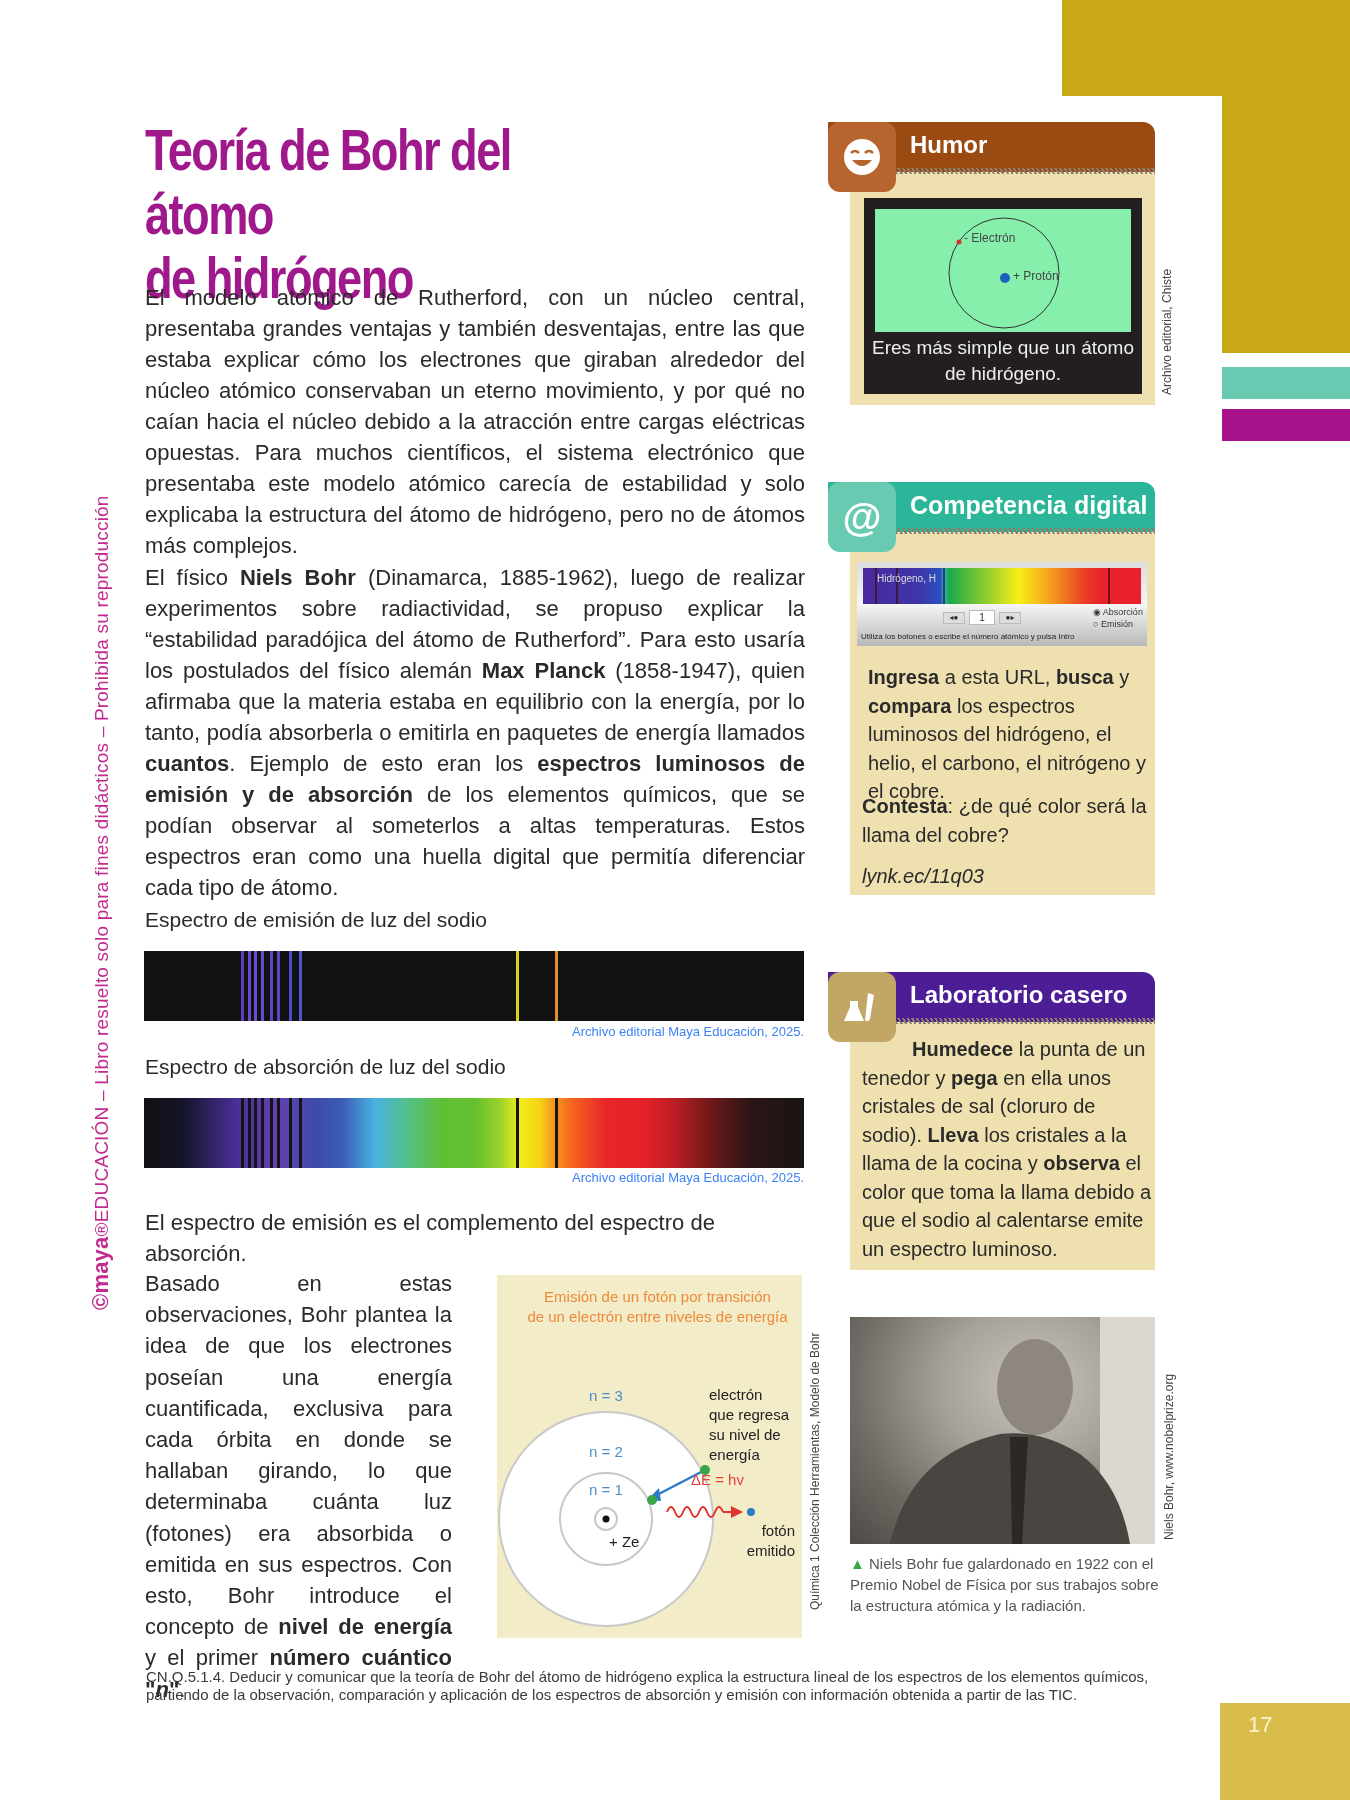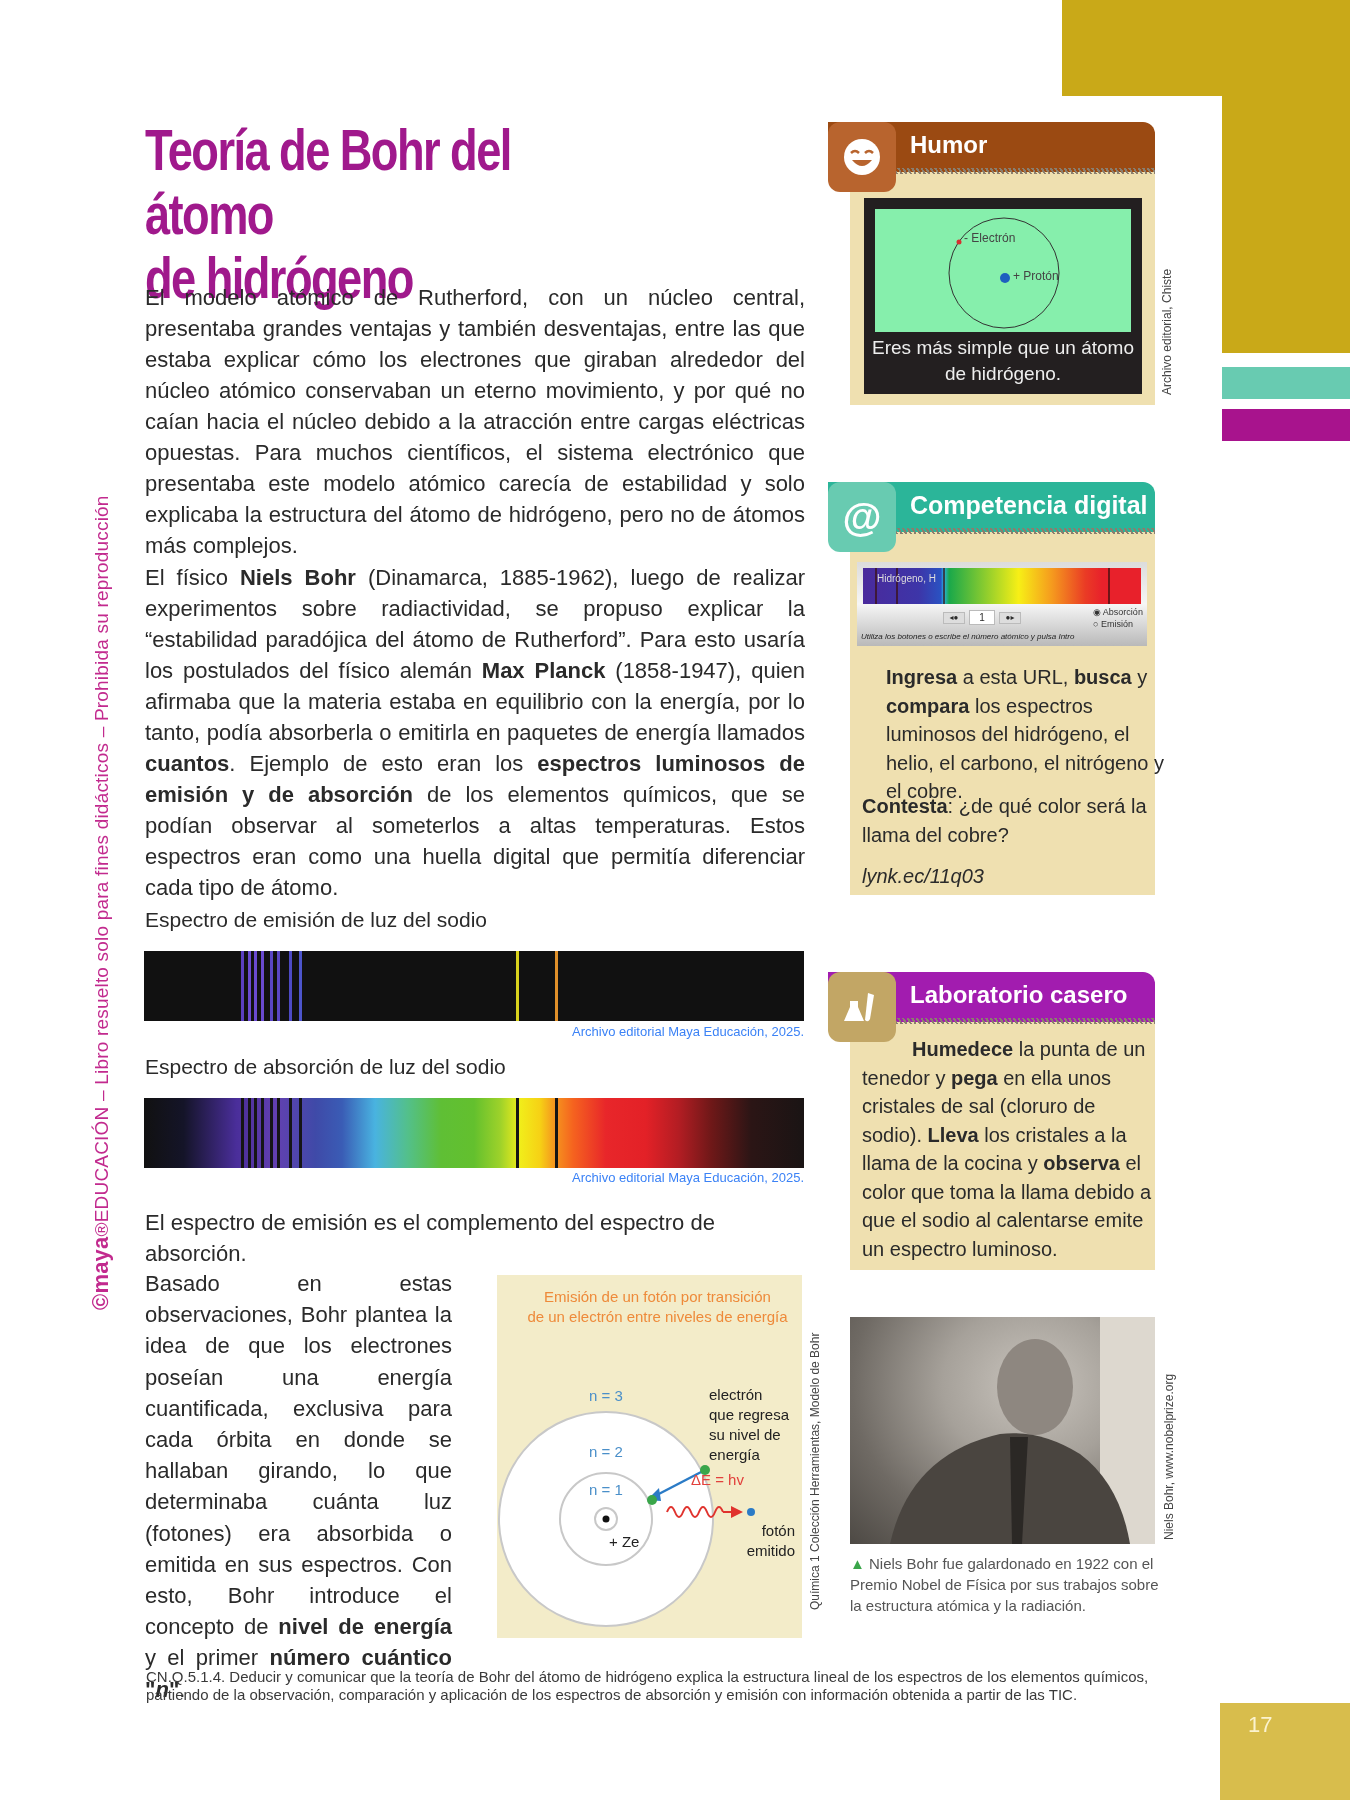--- a/index.html
+++ b/index.html
@@ -195,28 +195,28 @@
       <div class="wl" style="left:33px;"></div>
       <div class="wl" style="left:80px;"></div>
       <div class="wl" style="left:245px;"></div>
     <div class="abs" style="left:6px; top:5px; font-size:10px; color:#ddd;padding-left:8px;">Hidrógeno, H</div>
   </div>
   <div class="abs" style="left:86px; top:50px; width:22px; height:12px; background:#ddd; border:1px solid #bbb; font-size:8px; text-align:center; line-height:10px;">◂●</div>
   <div class="abs" style="left:112px; top:48px; width:26px; height:15px; background:#fff; border:1px solid #bbb; font-size:10px; text-align:center; line-height:13px;">1</div>
   <div class="abs" style="left:142px; top:50px; width:22px; height:12px; background:#ddd; border:1px solid #bbb; font-size:8px; text-align:center; line-height:10px;">●▸</div>
   <div class="abs" style="left:236px; top:45px; font-size:9px; color:#333;">◉ <span>Absorción</span></div>
   <div class="abs" style="left:236px; top:57px; font-size:9px; color:#333;">○ <span>Emisión</span></div>
-  <div class="abs" style="left:4px; top:70px; font-size:8px; color:#222; white-space:nowrap;font-style:italic;">Utiliza los botones o escribe el número atómico y pulsa Intro</div>
-</div>
-<div class="abs box-text" style="left:886px; top:663px; width:288px;"><b>Ingresa</b><span> a esta URL, </span><b>busca</b><span> y </span><b>compara</b><span> los espectros luminosos del hidrógeno, el helio, el carbono, el nitrógeno y el cobre.</span></div>
+  <div class="abs" style="left:4px; top:70px; font-size:8px; color:#222; white-space:nowrap;">Utiliza los botones o escribe el número atómico y pulsa Intro</div>
+</div>
+<div class="abs box-text" style="left:868px; top:663px; width:288px;"><b>Ingresa</b><span> a esta URL, </span><b>busca</b><span> y </span><b>compara</b><span> los espectros luminosos del hidrógeno, el helio, el carbono, el nitrógeno y el cobre.</span></div>
 <div class="abs box-text" style="left:862px; top:792px; width:288px;"><b>Contesta</b><span>: ¿de qué color será la llama del cobre?</span></div>
 <div class="abs box-text" style="left:862px; top:862px; font-style:italic;">lynk.ec/11q03</div>
 
 <div class="abs side-box" style="left:850px; top:1010px; width:305px; height:260px;"></div>
-<div class="box-header" style="left:828px; top:972px; width:327px; background:#a21caf;">
+<div class="box-header" style="left:828px; top:972px; width:327px; background:#4c1d95;">
   <span>Laboratorio casero</span>
   <div class="hatch"></div>
 </div>
 <div class="box-icon" style="left:828px; top:972px; background:#c2a665;">
   <svg width="40" height="40" viewBox="0 0 40 40">
       <path d="M8 14 h8 v6 l6 14 h-20 l6 -14 z" fill="#fff"></path>
       <path d="M26 6 l6 2 l-4 24 q-2 4 -5 1 z" fill="#fff"></path>
     </svg>
 </div>
 <div class="abs box-text" style="left:862px; top:1035px; width:290px;"><span style="display:inline-block; width:50px;"></span><b>Humedece</b><span> la punta de un tenedor y </span><b>pega</b><span> en ella unos cristales de sal (cloruro de sodio). </span><b>Lleva</b><span> los cristales a la llama de la cocina y </span><b>observa</b><span> el color que toma la llama debido a que el sodio al calentarse emite un espectro luminoso.</span></div>

